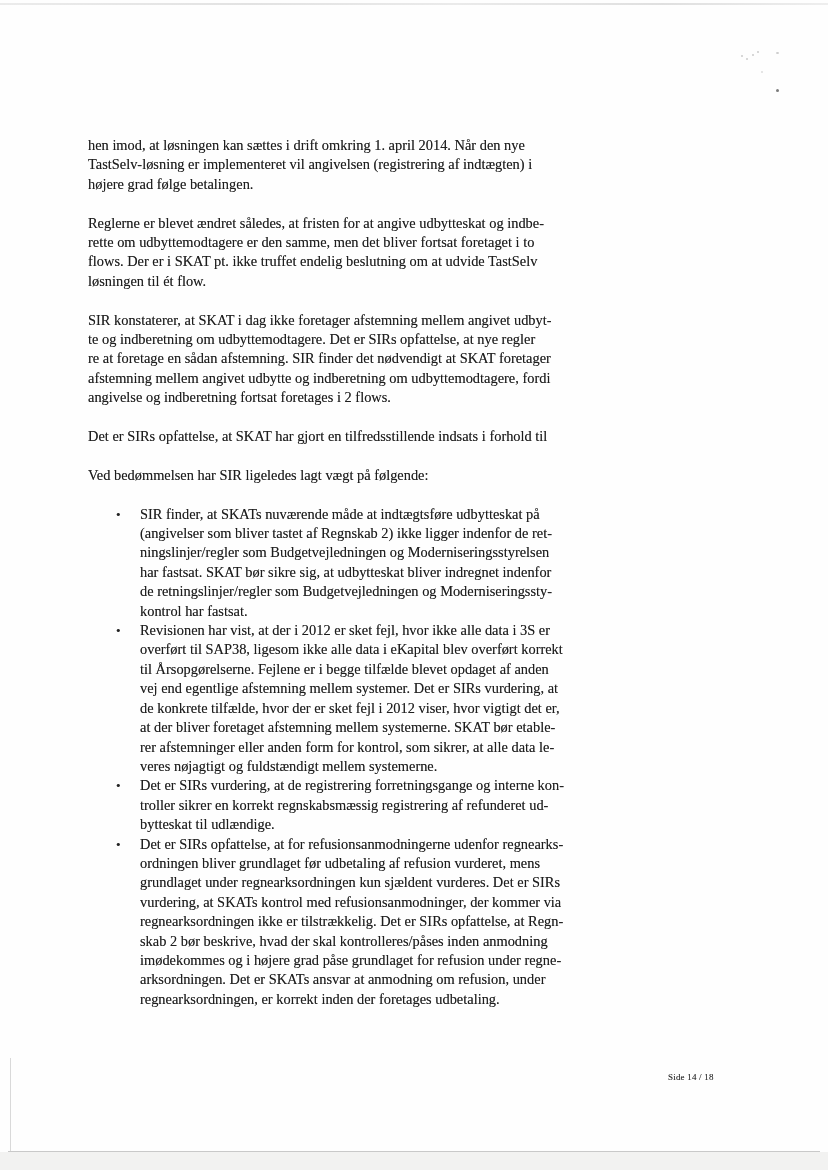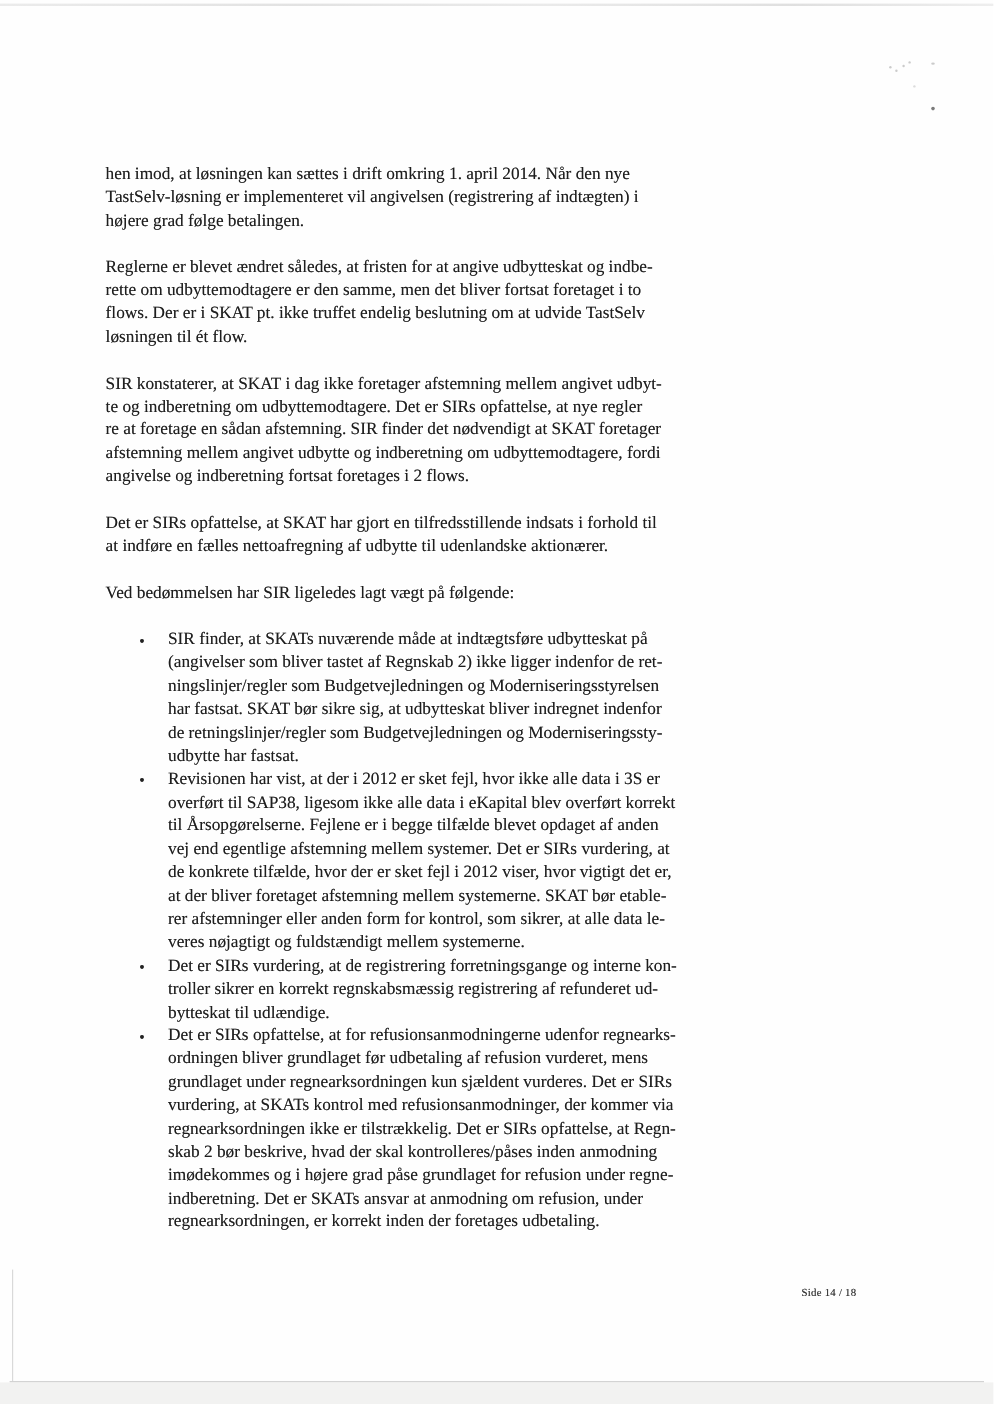--- a/index.html
+++ b/index.html
@@ -83,38 +83,37 @@
     <div class="para">
         <div class="tline">SIR konstaterer, at SKAT i dag ikke foretager afstemning mellem angivet udbyt-</div>
         <div class="tline">te og indberetning om udbyttemodtagere. Det er SIRs opfattelse, at nye regler</div>
         <div class="tline">re at foretage en sådan afstemning. SIR finder det nødvendigt at SKAT foretager</div>
         <div class="tline">afstemning mellem angivet udbytte og indberetning om udbyttemodtagere, fordi</div>
         <div class="tline">angivelse og indberetning fortsat foretages i 2 flows.</div>
       </div>
 
     <div class="para">
         <div class="tline">Det er SIRs opfattelse, at SKAT har gjort en tilfredsstillende indsats i forhold til</div>
-        <div class="tline">at indføre en fælles nettoafregning af udbytte til udenlandske aktionærer.</div>
       </div>
 
     <div class="para">
         <div class="tline">Ved bedømmelsen har SIR ligeledes lagt vægt på følgende:</div>
       </div>
 
     <div class="bullet-list">
 
       <div class="bullet-item">
         <span class="marker">•</span>
         <div>
             <div class="tline">SIR finder, at SKATs nuværende måde at indtægtsføre udbytteskat på</div>
             <div class="tline">(angivelser som bliver tastet af Regnskab 2) ikke ligger indenfor de ret-</div>
             <div class="tline">ningslinjer/regler som Budgetvejledningen og Moderniseringsstyrelsen</div>
             <div class="tline">har fastsat. SKAT bør sikre sig, at udbytteskat bliver indregnet indenfor</div>
             <div class="tline">de retningslinjer/regler som Budgetvejledningen og Moderniseringssty-</div>
-            <div class="tline">udbytte har fastsat.</div>
+            <div class="tline">kontrol har fastsat.</div>
           </div>
       </div>
 
       <div class="bullet-item">
         <span class="marker">•</span>
         <div>
             <div class="tline">Revisionen har vist, at der i 2012 er sket fejl, hvor ikke alle data i 3S er</div>
             <div class="tline">overført til SAP38, ligesom ikke alle data i eKapital blev overført korrekt</div>
             <div class="tline">til Årsopgørelserne. Fejlene er i begge tilfælde blevet opdaget af anden</div>
             <div class="tline">vej end egentlige afstemning mellem systemer. Det er SIRs vurdering, at</div>
@@ -137,21 +136,21 @@
       <div class="bullet-item">
         <span class="marker">•</span>
         <div>
             <div class="tline">Det er SIRs opfattelse, at for refusionsanmodningerne udenfor regnearks-</div>
             <div class="tline">ordningen bliver grundlaget før udbetaling af refusion vurderet, mens</div>
             <div class="tline">grundlaget under regnearksordningen kun sjældent vurderes. Det er SIRs</div>
             <div class="tline">vurdering, at SKATs kontrol med refusionsanmodninger, der kommer via</div>
             <div class="tline">regnearksordningen ikke er tilstrækkelig. Det er SIRs opfattelse, at Regn-</div>
             <div class="tline">skab 2 bør beskrive, hvad der skal kontrolleres/påses inden anmodning</div>
             <div class="tline">imødekommes og i højere grad påse grundlaget for refusion under regne-</div>
-            <div class="tline">indberetning. Det er SKATs ansvar at anmodning om refusion, under</div>
+            <div class="tline">arksordningen. Det er SKATs ansvar at anmodning om refusion, under</div>
             <div class="tline">regnearksordningen, er korrekt inden der foretages udbetaling.</div>
           </div>
       </div>
 
     </div>
   </div>
 
   <div class="footer">
     <span>Side 14 / 18</span>
   </div>

